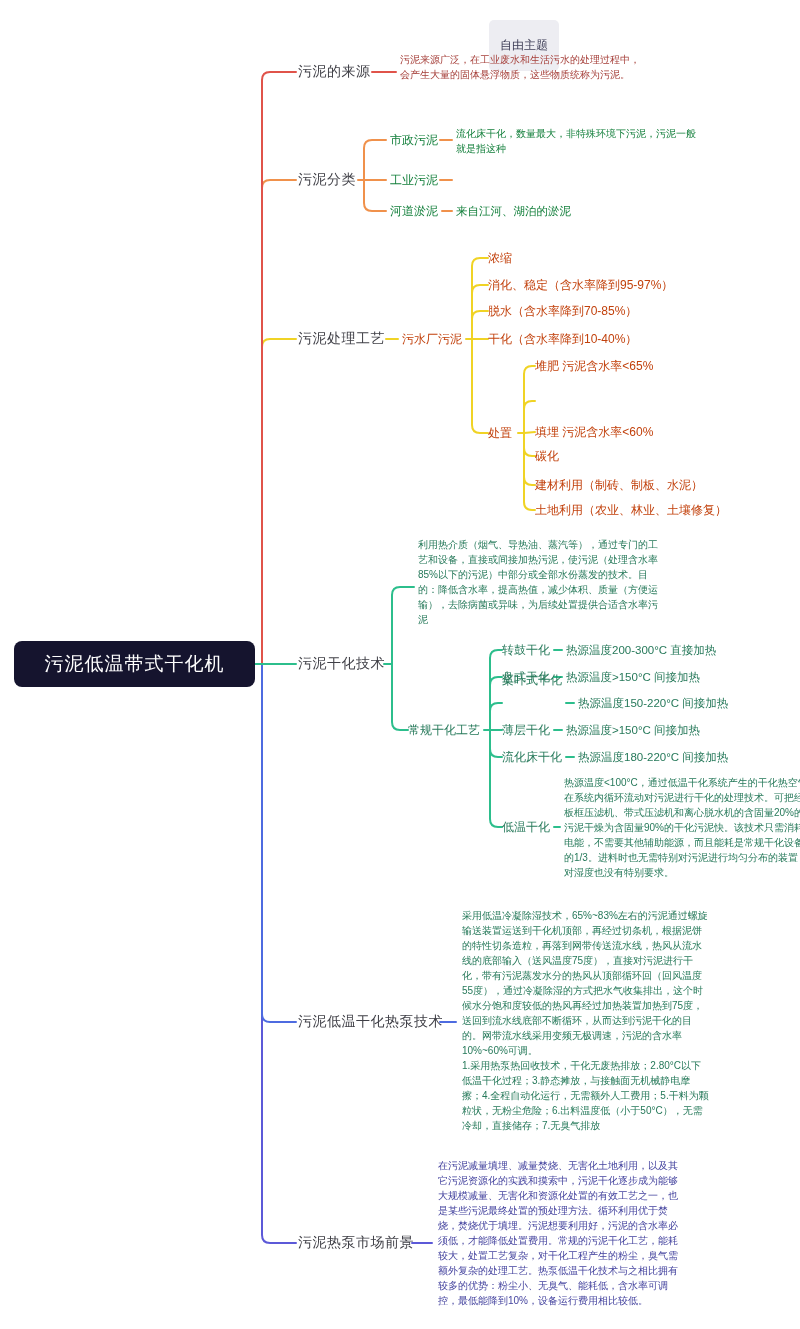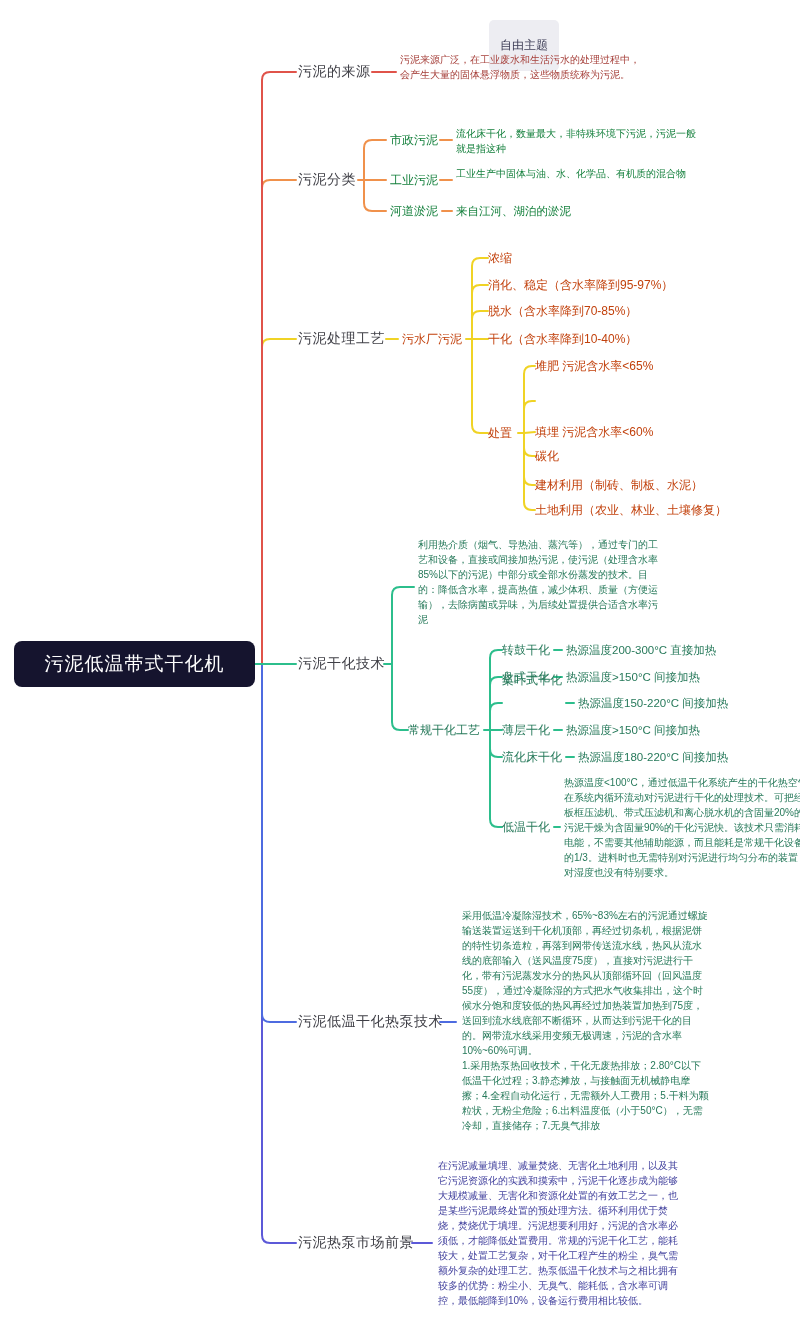--- a/index.html
+++ b/index.html
@@ -90,21 +90,20 @@
 
   <div class="root">污泥低温带式干化机</div>
 
   <div class="node n1" style="left:298px;top:72px">污泥的来源</div>
   <div class="d red" style="left:400px;top:52px;width:246px">污泥来源广泛，在工业废水和生活污水的处理过程中，会产生大量的固体悬浮物质，这些物质统称为污泥。</div>
 
   <div class="node n1" style="left:298px;top:180px">污泥分类</div>
   <div class="node n2 org" style="left:390px;top:140px">市政污泥</div>
   <div class="d org" style="left:456px;top:126px;width:240px">流化床干化，数量最大，非特殊环境下污泥，污泥一般就是指这种</div>
   <div class="node n2 org" style="left:390px;top:180px">工业污泥</div>
-  <div class="d org" style="left:456px;top:166px;width:240px">工业生产中固体与油、水、化学品、有机质的混合物</div>
   <div class="node n2 org" style="left:390px;top:211px">河道淤泥</div>
   <div class="s org" style="left:456px;top:211px">来自江河、湖泊的淤泥</div>
 
   <div class="node n1" style="left:298px;top:339px">污泥处理工艺</div>
   <div class="node n2 olv" style="left:402px;top:339px">污水厂污泥</div>
   <div class="node n2 olv" style="left:488px;top:258px">浓缩</div>
   <div class="node n2 olv" style="left:488px;top:285px">消化、稳定（含水率降到95-97%）</div>
   <div class="node n2 olv" style="left:488px;top:311px">脱水（含水率降到70-85%）</div>
   <div class="node n2 olv" style="left:488px;top:339px">干化（含水率降到10-40%）</div>
   <div class="node n2 olv" style="left:488px;top:433px">处置</div>

